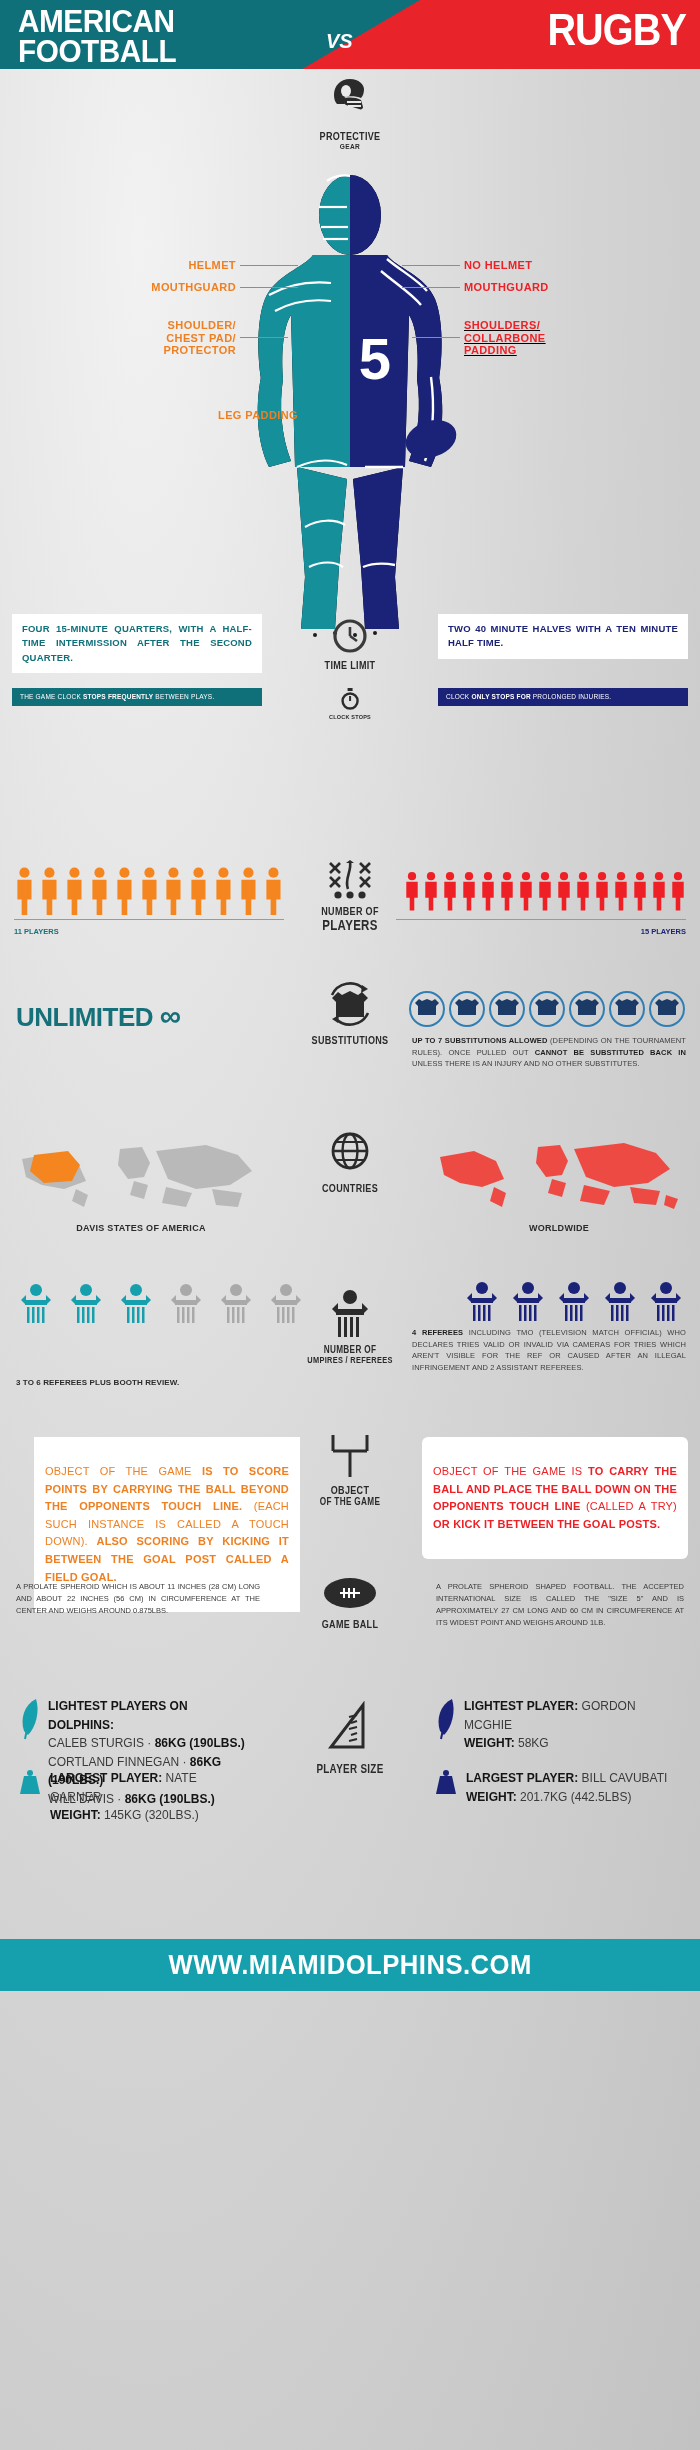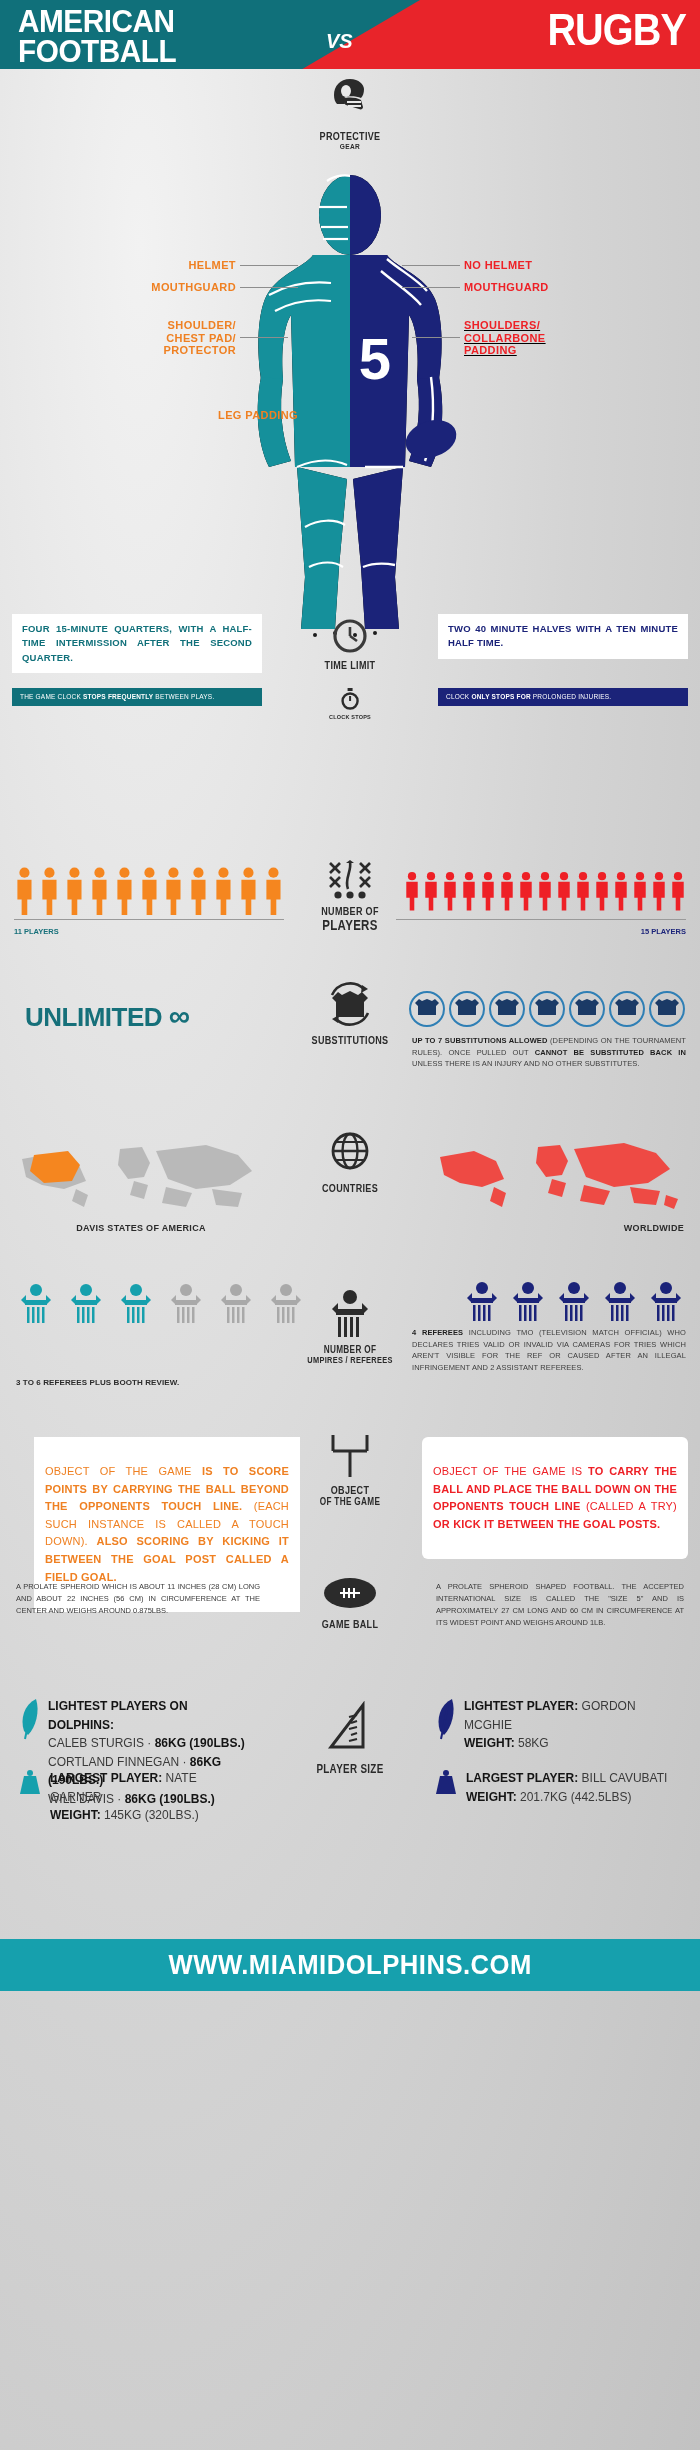--- a/index.html
+++ b/index.html
@@ -394,21 +394,21 @@
         <svg width="16" height="48" viewBox="0 0 14 34">
           <circle cx="7" cy="4" r="3.6" fill="#ee2026"></circle>
           <path d="M2 9 h10 v14 h-3 v11 h-4 v-11 h-3 z" fill="#ee2026"></path>
         </svg>
       </div>
     <div style="position:absolute;right:14px;top:70px;width:290px" class="hrline"></div>
     <div style="position:absolute;right:14px;top:78px;font-size:7.5px;font-weight:700;color:#1b2379">15 PLAYERS</div>
   </div>
 
   <div class="section cmp-row" style="height:150px">
-    <div style="position:absolute;left:25px;top:30px;font-size:26px;font-weight:900;color:#16707a;letter-spacing:-0.5px">
+    <div style="position:absolute;left:16px;top:30px;font-size:26px;font-weight:900;color:#16707a;letter-spacing:-0.5px">
       <span>UNLIMITED</span>
       <span style="font-size:30px">∞</span>
     </div>
     <div class="cmp-mid" style="top:10px">
       <svg width="52" height="50" viewBox="0 0 52 50">
         <path d="M26 12 l-8 4 -4 -3 -6 6 4 4 v15 h28 v-15 l4 -4 -6 -6 -4 3 z" fill="#2b2b2b"></path>
         <path d="M8 16 A 20 20 0 0 1 40 10" fill="none" stroke="#2b2b2b" stroke-width="2.6"></path>
         <path d="M44 34 A 20 20 0 0 1 12 40" fill="none" stroke="#2b2b2b" stroke-width="2.6"></path>
         <path d="M38 6 l6 4 -7 4 z" fill="#2b2b2b"></path>
         <path d="M14 44 l-6 -4 7 -4 z" fill="#2b2b2b"></path>
@@ -487,21 +487,21 @@
           <path d="M60 50 L72 56 L68 70 L56 64 Z"></path>
           <path d="M104 10 L126 8 L134 24 L128 38 L112 40 L102 26 Z"></path>
           <path d="M118 42 L132 46 L128 60 L114 56 Z"></path>
           <path d="M140 12 L190 6 L222 16 L236 32 L214 46 L180 50 L152 40 Z"></path>
           <path d="M150 48 L176 54 L170 68 L146 64 Z"></path>
           <path d="M196 50 L226 54 L222 68 L200 66 Z"></path>
           <path d="M232 58 L244 62 L240 72 L230 68 Z"></path>
         </g>
       </svg>
     </div>
-    <div style="position:absolute;right:16px;top:104px;width:250px;text-align:right;font-size:9px;font-weight:700;color:#2b2b2b;letter-spacing:0.3px">WORLDWIDE</div>
+    <div style="position:absolute;right:16px;top:104px;width:250px;text-align:center;font-size:9px;font-weight:700;color:#2b2b2b;letter-spacing:0.3px">WORLDWIDE</div>
   </div>
 
   <div class="section cmp-row" style="height:160px">
     <div id="refs-left" style="position:absolute;left:16px;top:12px;display:flex;gap:10px">
         <svg width="40" height="44" viewBox="0 0 40 44">
           <circle cx="20" cy="9" r="6" fill="#16a0ad"></circle>
           <path d="M9 19 h22 v5 h-22 z" fill="#16a0ad"></path>
           <path d="M5 19 l5 -5 v10 z" fill="#16a0ad"></path>
           <path d="M35 19 l-5 -5 v10 z" fill="#16a0ad"></path>
           <g fill="#16a0ad">

